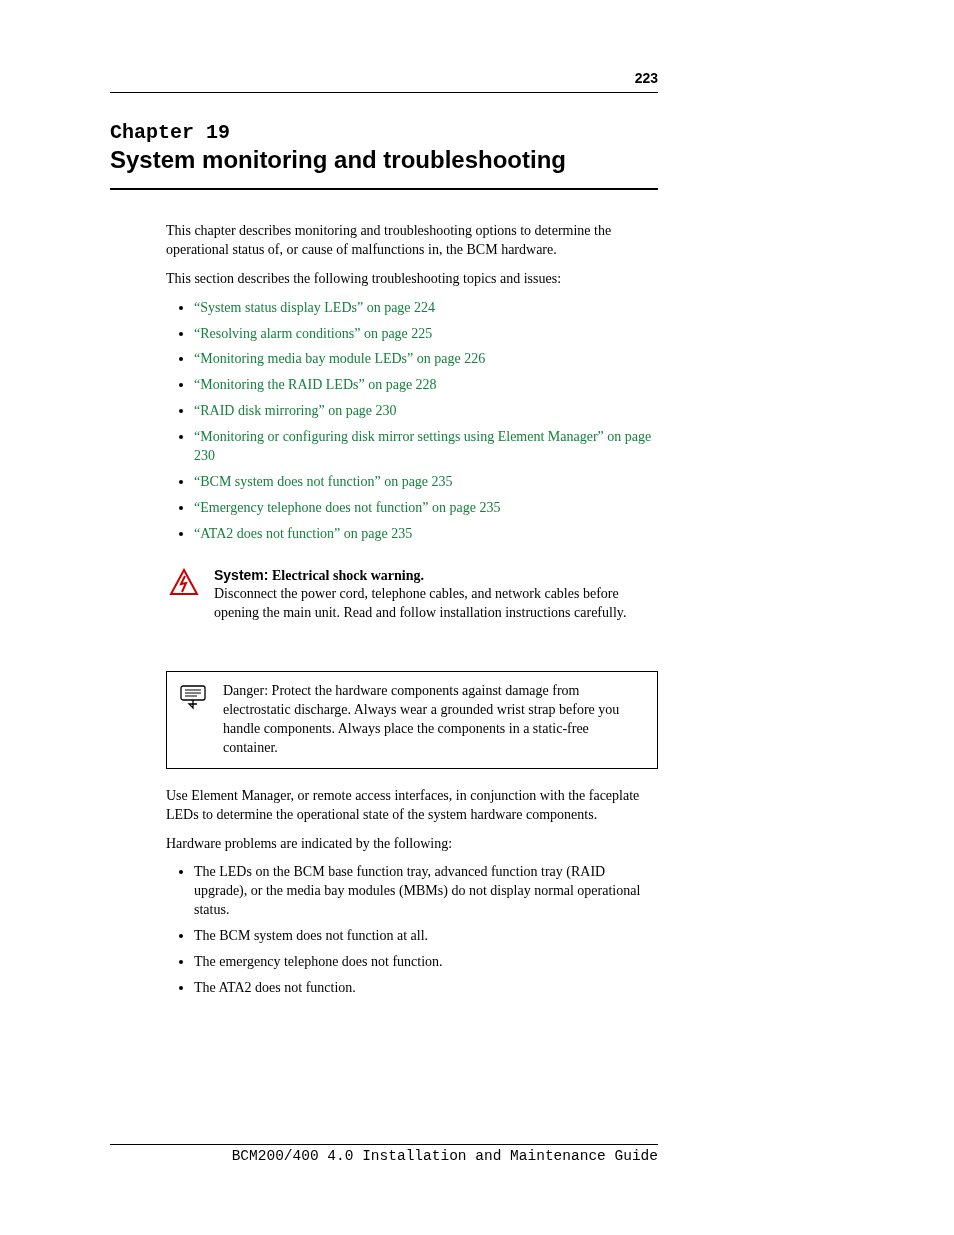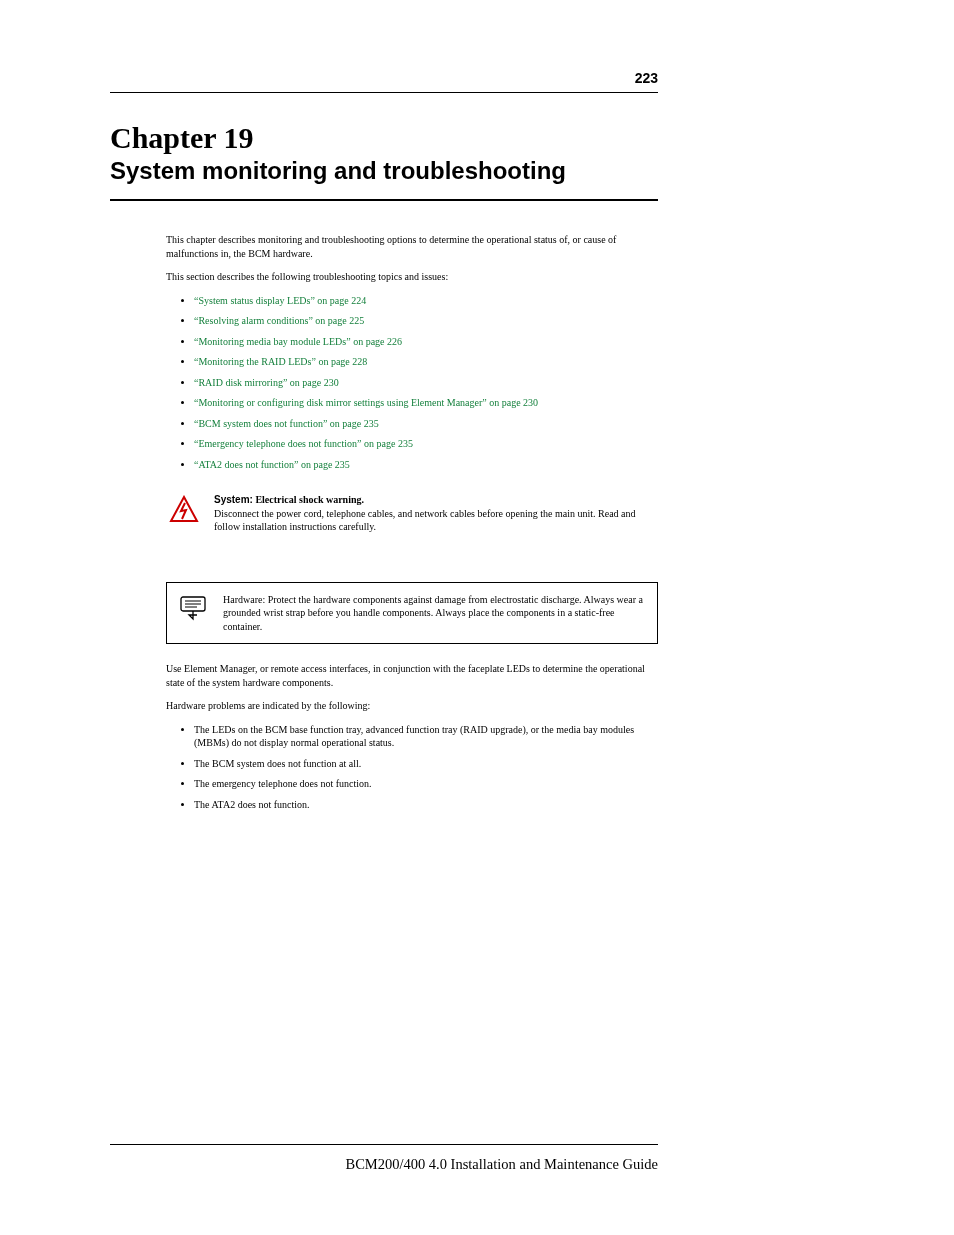--- a/index.html
+++ b/index.html
@@ -22,38 +22,38 @@
     font-family: Arial, Helvetica, sans-serif;
     font-weight: bold;
     font-size: 14px;
     margin-bottom: 6px;
   }
   .top-rule {
     border-top: 1.5px solid #000;
     margin-bottom: 28px;
   }
   .chapter-heading {
-    font-family: Liberation Serif, serif;
-    font-weight: bold;
-    font-size: 30px;
+    font-family: Liberation Mono, monospace;
+    font-weight: bold;
+    font-size: 20px;
     margin: 0 0 2px 0;
   }
   .chapter-subtitle {
     font-family: Arial, Helvetica, sans-serif;
     font-weight: bold;
     font-size: 24px;
     margin: 0 0 14px 0;
   }
   .heading-rule {
     border-top: 2px solid #000;
     margin-bottom: 32px;
   }
   .body {
     margin-left: 56px;
-    font-size: 10px;
+    font-size: 14px;
     line-height: 1.35;
   }
   .body p {
     margin: 0 0 10px 0;
   }
   ul.link-list {
     list-style: disc;
     margin: 4px 0 18px 0;
     padding-left: 28px;
   }
@@ -113,22 +113,22 @@
   .footer-rule {
     position: absolute;
     left: 110px;
     right: 110px;
     bottom: 90px;
     border-top: 1.5px solid #000;
   }
   .footer-text {
     position: absolute;
     right: 110px;
-    bottom: 62px;
-    font-family: Liberation Serif, serif;
+    bottom: 71px;
+    font-family: Liberation Mono, monospace;
     font-size: 14.5px;
     padding-left: 48px;
   }
 </style>
 </head>
 <body>
 
 <div class="page">
 
   <div class="page-number">223</div>
@@ -176,21 +176,21 @@
         <div class="icon">
           <svg width="32" height="26" viewBox="0 0 32 26">
             <rect x="2" y="2" width="24" height="14" rx="2" ry="2" fill="none" stroke="#000" stroke-width="1.3"></rect>
             <line x1="6" y1="6" x2="22" y2="6" stroke="#000" stroke-width="1"></line>
             <line x1="6" y1="9" x2="22" y2="9" stroke="#000" stroke-width="1"></line>
             <line x1="6" y1="12" x2="18" y2="12" stroke="#000" stroke-width="1"></line>
             <polyline points="14,16 14,24 10,20 18,20" fill="none" stroke="#000" stroke-width="1.3"></polyline>
           </svg>
         </div>
         <div class="text">
-          <span class="lead-bold">Hardware:</span>
+          <span class="lead-bold">Danger:</span>
           <span>Protect the hardware components against damage from electrostatic discharge. Always wear a grounded wrist strap before you handle components. Always place the components in a static-free container.</span>
         </div>
       </div>
     </div>
 
     <p>Use Element Manager, or remote access interfaces, in conjunction with the faceplate LEDs to determine the operational state of the system hardware components.</p>
     <p>Hardware problems are indicated by the following:</p>
 
     <ul class="plain-list">
       <li>The LEDs on the BCM base function tray, advanced function tray (RAID upgrade), or the media bay modules (MBMs) do not display normal operational status.</li>

